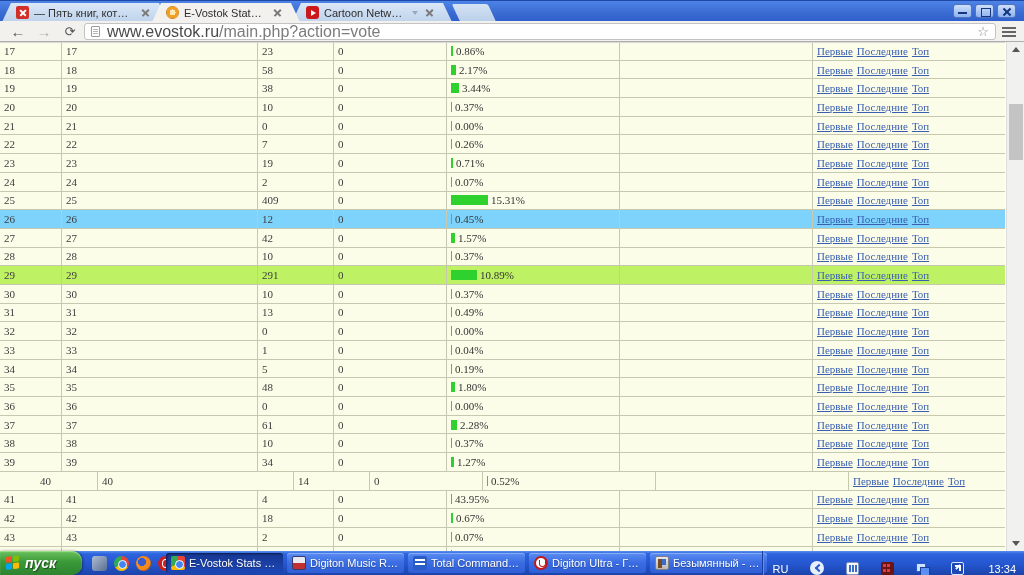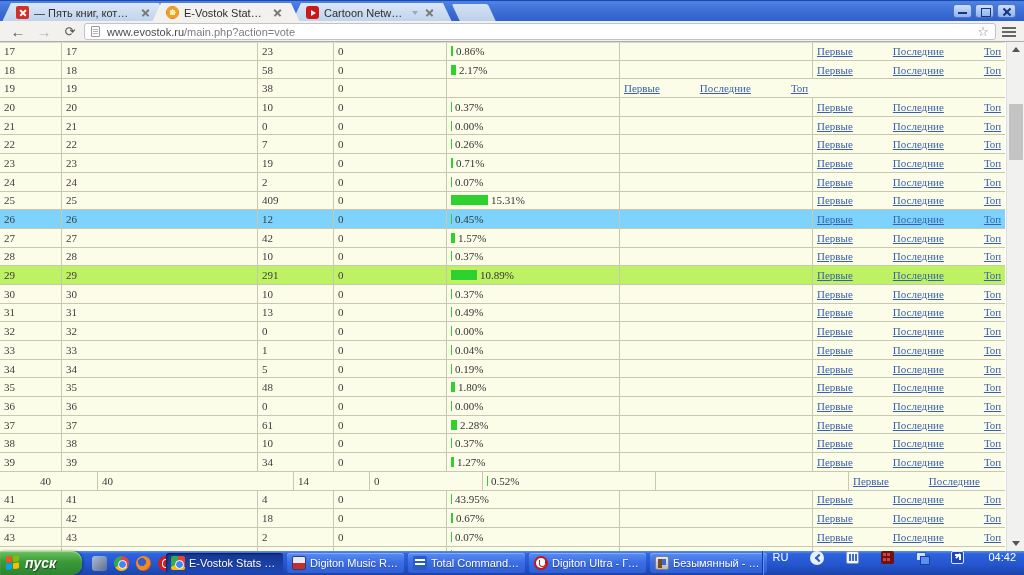--- a/index.html
+++ b/index.html
@@ -50,37 +50,37 @@
   #toolbar { position:absolute; left:0; top:21px; width:1024px; height:21px;
     background:#f2f1ee; border-bottom:1px solid #aeaeae; }
   .navbtn { position:absolute; top:0; height:20px; width:24px; display:flex; align-items:center;
     justify-content:center; font-size:15px; color:#555; }
   .navbtn.disabled { color:#b4b4b4; }
   #omnibox { position:absolute; left:84px; top:2px; width:912px; height:17px; background:#fff;
     border:1px solid #c3c3c3; border-radius:3px; display:flex; align-items:center; padding:0 6px; }
   .page-icon { width:9px; height:11px; border:1px solid #9a9a9a; border-radius:1px; position:relative; margin-right:7px; flex:0 0 auto; }
   .page-icon::before { content:""; position:absolute; left:1px; top:2px; width:5px; height:1px;
     background:#b5b5b5; box-shadow:0 2px 0 #b5b5b5, 0 4px 0 #b5b5b5; }
-  .url { font-size:11px; white-space:nowrap; }
+  .url { font-size:16px; white-space:nowrap; }
   .url-domain { color:#4a4a4a; }
   .url-path { color:#7c7c7c; }
   #star { margin-left:auto; font-size:13px; color:#8a8a8a; }
   #menu-btn { position:absolute; right:4px; top:3px; width:22px; height:16px; display:flex;
     flex-direction:column; justify-content:center; gap:2px; align-items:center; }
   #menu-btn span { display:block; width:14px; height:2px; background:#666; }
 
   
   #content { position:absolute; left:0; top:42px; width:1024px; height:509px; background:#fff; overflow:hidden; }
   #stats-table { position:absolute; left:0; top:0; width:1005px;font-family:Liberation Serif, serif; }
   .trow { display:grid; grid-template-columns:62px 196px 76px 113px 173px 193px 192px;
     height:18.7px; background:#fcfde9; border-bottom:1px solid #c6c9b0; }
   .trow:first-child { border-top:1px solid #d8d8d8; }
   .tcell { border-right:1px solid #c6c9b0; display:flex; align-items:center; padding-left:4px;
     font-size:11px; color:#3c3c3c; overflow:hidden; white-space:nowrap; }
-  .tcell:last-child { border-right:none;gap:36px; }
+  .tcell:last-child { border-right:none; }
   .bar { height:10px; background:#2ed12e; flex:0 0 auto; }
   .pct { margin-left:3px; font-size:11px; color:#333; }
   .links-cell a { color:#3a5fb0; text-decoration:underline; font-size:11px; margin-right:4px; cursor:pointer; }
 
   
   #scrollbar { position:absolute; right:0; top:0; width:18px; height:509px; background:#f1f1f0; border-left:1px solid #dcdcdc; }
   .sb-arrow { position:absolute; left:0; width:18px; height:15px; display:flex; align-items:center; justify-content:center; }
   .sb-up { top:0; } .sb-down { bottom:0; }
   .tri-up { width:0; height:0; border-left:4px solid transparent; border-right:4px solid transparent; border-bottom:5px solid #565656; }
   .tri-down { width:0; height:0; border-left:4px solid transparent; border-right:4px solid transparent; border-top:5px solid #565656; }
@@ -123,21 +123,21 @@
   .ico-music { background:linear-gradient(180deg,#e8e8f2 50%,#c03030 50%); border:1px solid #3a3a6a; }
   .ico-tc { background:#2a5cc8; }
   .ico-tc::before { content:""; position:absolute; left:2px; top:3px; width:10px; height:2px; background:#fff; box-shadow:0 4px 0 #fff; }
   .ico-ultra { background:#fff; border-radius:50%; border:2px solid #c01818; }
   .ico-ultra::before { content:""; position:absolute; left:2.5px; top:1.5px; width:5px; height:6px;
     border:1.6px solid #c01818; border-top:none; border-radius:0 0 4px 4px; }
   .ico-paint { background:linear-gradient(180deg,#e9e9e9,#b8b8b8); border:1px solid #808080; }
   .ico-paint::before { content:""; position:absolute; left:2px; top:2px; width:4px; height:9px; background:#7a4a20; }
   .ico-paint::after { content:""; position:absolute; right:2px; top:2px; width:4px; height:6px; background:#3a6cd0; }
 
-  #tray { position:absolute; right:0; top:0; height:24px; display:flex; align-items:flex-start; gap:22px;
+  #tray { position:absolute; right:0; top:0; height:24px; display:flex; align-items:flex-end; gap:22px;
     padding:0 8px 0 10px; border-left:1px solid #1a3d9e; box-shadow:inset 1px 0 0 #5b8ff2; }
   #tray-lang { color:#fff; font-size:11px; }
   #tray-chevron { width:14px; height:14px; background:#e8f0fc; border-radius:50%; position:relative; }
   #tray-chevron::before { content:""; position:absolute; left:5.5px; top:4px; width:4px; height:4px;
     border-left:2px solid #2a5cc8; border-bottom:2px solid #2a5cc8; transform:rotate(45deg); }
   .tray-ico { width:13px; height:13px; position:relative; border-radius:2px; }
   .ti-mixer { background:#f4f6fa; border:1px solid #8899bb; }
   .ti-mixer::before { content:""; position:absolute; left:2px; top:2px; width:2px; height:7px;
     background:#3a6cd0; box-shadow:3px 0 0 #3a6cd0, 6px 0 0 #3a6cd0; }
   .ti-grid { background:#6a1414; }
@@ -232,20 +232,24 @@
       <a>Первые</a>
       <a>Последние</a>
       <a>Топ</a>
     </div>
   </div>
         <div class="trow" style="background: rgb(252, 253, 233);">
     <div class="tcell">19</div>
     <div class="tcell">19</div>
     <div class="tcell">38</div>
     <div class="tcell">0</div>
+    <div class="tcell">
+      <span class="bar" style="width: 8px; background: rgb(46, 209, 46);"></span>
+      <span class="pct">3.44%</span>
+    </div>
     <div class="tcell"></div>
     <div class="tcell links-cell">
       <a>Первые</a>
       <a>Последние</a>
       <a>Топ</a>
     </div>
   </div>
         <div class="trow" style="background: rgb(252, 253, 233);">
     <div class="tcell">20</div>
     <div class="tcell">20</div>
@@ -696,17 +700,17 @@
     <span class="taskbtn-label">Безымянный - Paint</span>
   </div>
       </div>
     <div id="tray">
       <span id="tray-lang">RU</span>
       <span id="tray-chevron"></span>
       <span class="tray-ico ti-mixer"></span>
       <span class="tray-ico ti-grid"></span>
       <span class="tray-ico ti-net"></span>
       <span class="tray-ico ti-remote"></span>
-      <span id="tray-clock">04:42</span>
+      <span id="tray-clock">13:34</span>
     </div>
   </div>
 
 </div>
 
 </body></html>

